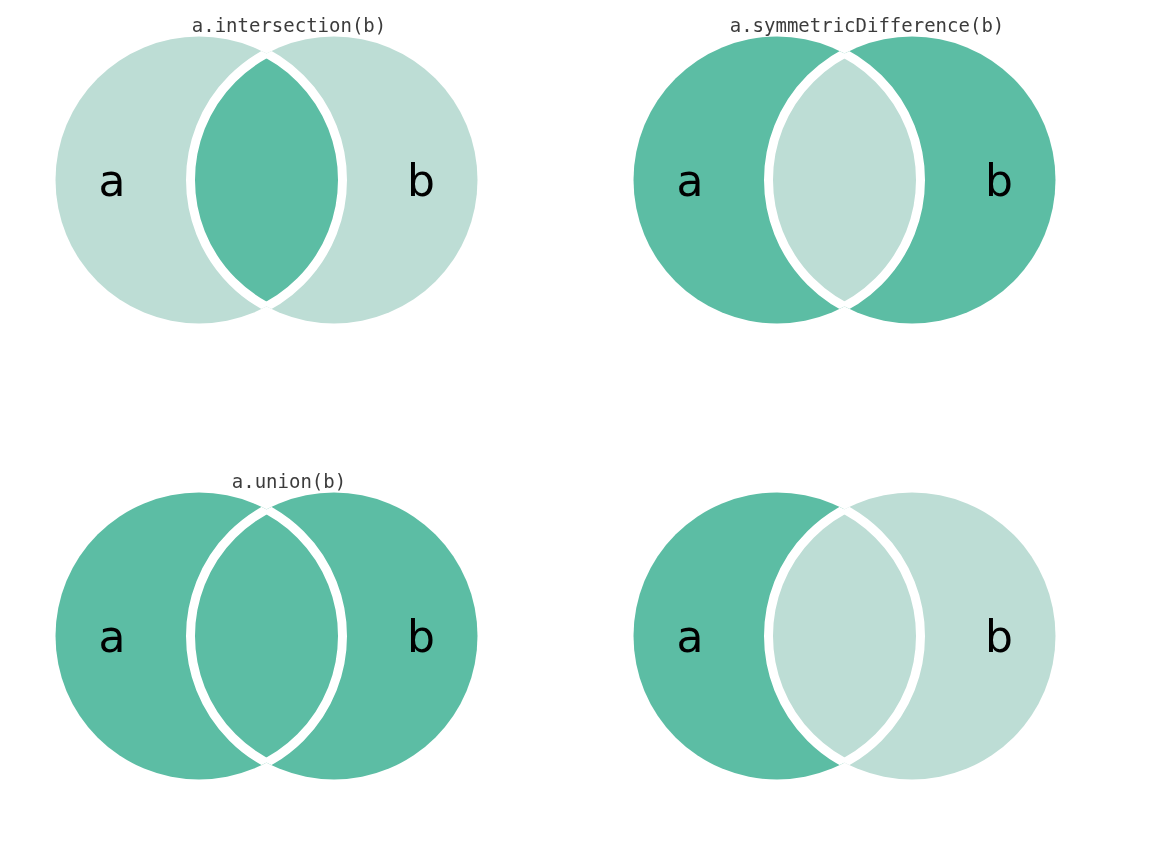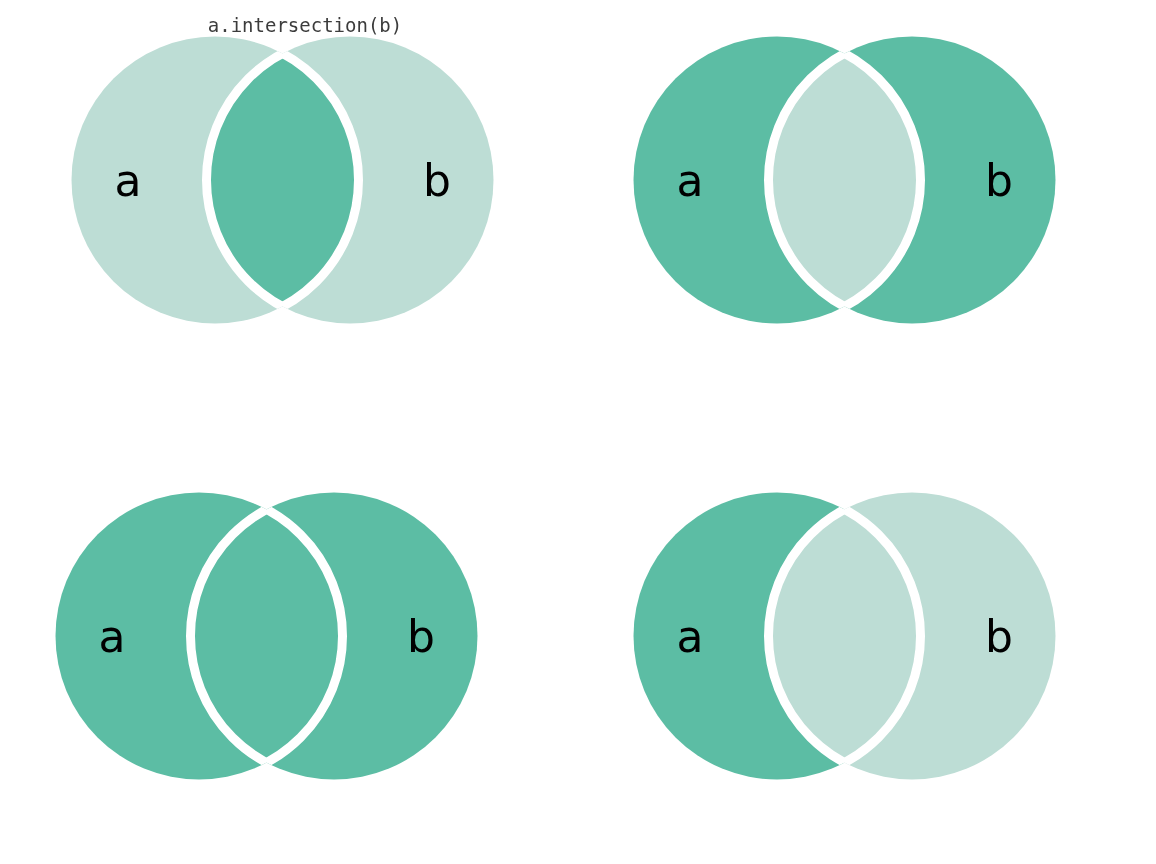--- a/index.html
+++ b/index.html
@@ -56,21 +56,21 @@
     fill: #000000;
     dominant-baseline: central;
     text-anchor: middle;
   }
 </style>
 </head>
 <body>
 
 <div id="canvas">
 
-  <div class="venn-cell" style="left:16px; top:0px;">
+  <div class="venn-cell" style="left:0px; top:0px;">
     <div class="venn-title">a.intersection(b)</div>
     <div class="venn-figure">
       <svg viewBox="0 0 522 360" xmlns="http://www.w3.org/2000/svg">
         <defs>
           <clipPath id="clip-a-0">
               <circle cx="171" cy="162" r="143.5"></circle>
             </clipPath>
           <clipPath id="clip-b-0">
               <circle cx="306" cy="162" r="143.5"></circle>
             </clipPath>
@@ -82,20 +82,21 @@
         </g>
         <circle cx="171" cy="162" r="143.5" fill="none" stroke="#ffffff" stroke-width="9" clip-path="url(#clip-b-0)"></circle>
         <circle cx="306" cy="162" r="143.5" fill="none" stroke="#ffffff" stroke-width="9" clip-path="url(#clip-a-0)"></circle>
         <text class="set-label" x="84" y="162">a</text>
         <text class="set-label" x="393" y="162">b</text>
       </svg>
     </div>
   </div>
 
   <div class="venn-cell" style="left:578px; top:0px;">
+    <div class="venn-title">a.symmetricDifference(b)</div>
     <div class="venn-figure">
       <svg viewBox="0 0 522 360" xmlns="http://www.w3.org/2000/svg">
         <defs>
           <clipPath id="clip-a-1">
               <circle cx="171" cy="162" r="143.5"></circle>
             </clipPath>
           <clipPath id="clip-b-1">
               <circle cx="306" cy="162" r="143.5"></circle>
             </clipPath>
         </defs>
@@ -106,20 +107,21 @@
         </g>
         <circle cx="171" cy="162" r="143.5" fill="none" stroke="#ffffff" stroke-width="9" clip-path="url(#clip-b-1)"></circle>
         <circle cx="306" cy="162" r="143.5" fill="none" stroke="#ffffff" stroke-width="9" clip-path="url(#clip-a-1)"></circle>
         <text class="set-label" x="84" y="162">a</text>
         <text class="set-label" x="393" y="162">b</text>
       </svg>
     </div>
   </div>
 
   <div class="venn-cell" style="left:0px; top:456px;">
+    <div class="venn-title">a.union(b)</div>
     <div class="venn-figure">
       <svg viewBox="0 0 522 360" xmlns="http://www.w3.org/2000/svg">
         <defs>
           <clipPath id="clip-a-2">
               <circle cx="171" cy="162" r="143.5"></circle>
             </clipPath>
           <clipPath id="clip-b-2">
               <circle cx="306" cy="162" r="143.5"></circle>
             </clipPath>
         </defs>

